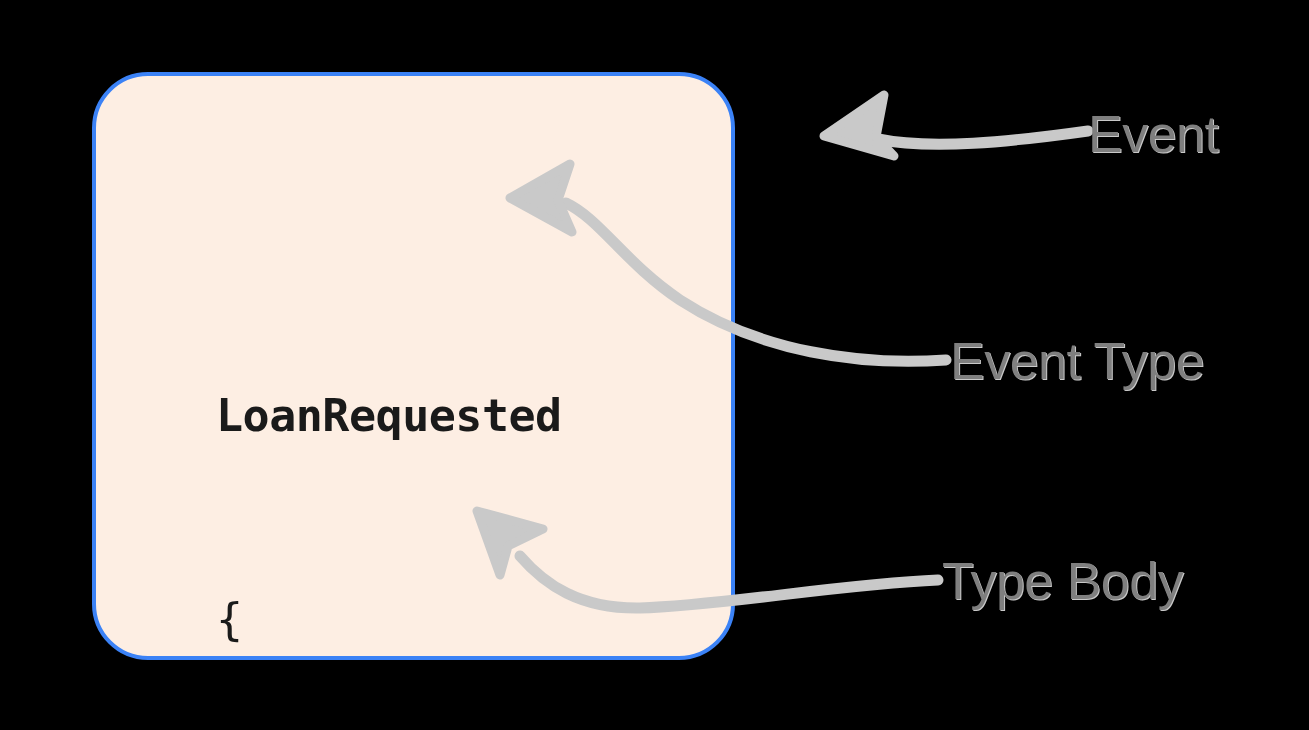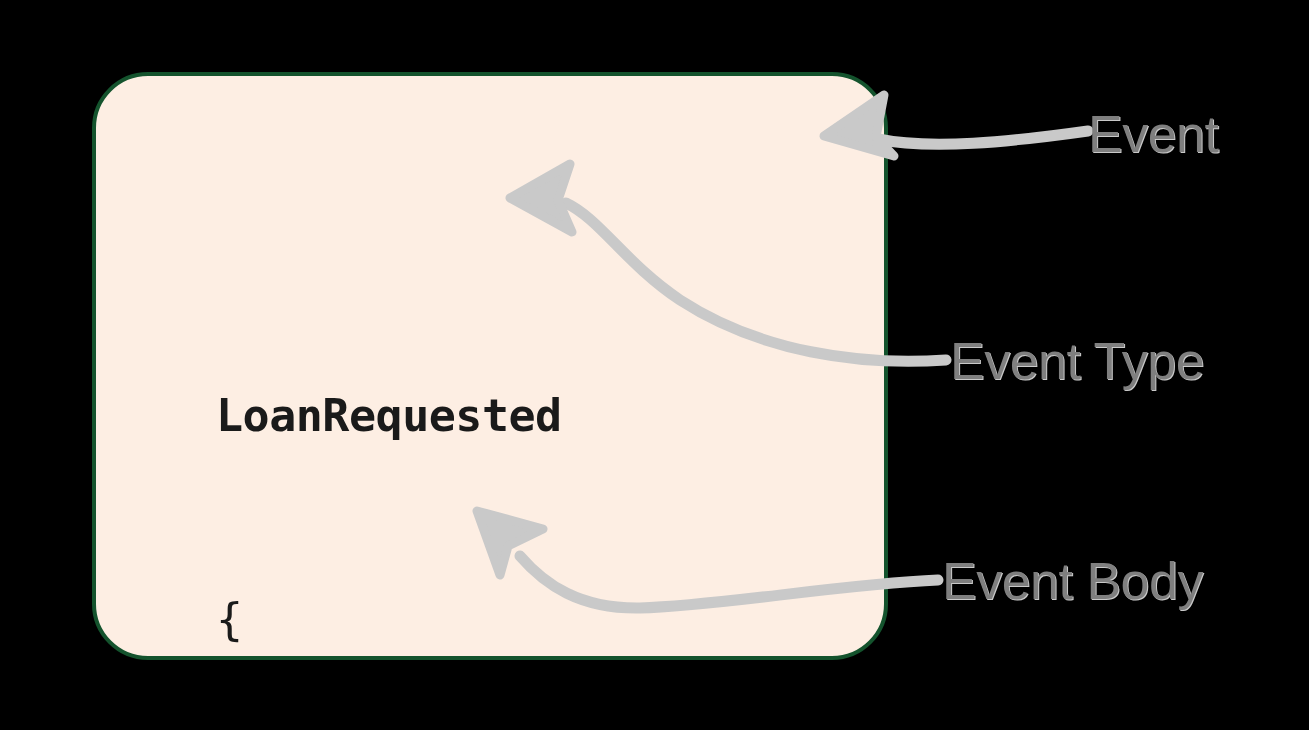--- a/index.html
+++ b/index.html
@@ -24,24 +24,24 @@
     left: 0;
     top: 0;
     width: 1309px;
     height: 730px;
   }
   
   .event-card {
     position: absolute;
     left: 92px;
     top: 72px;
-    width: 796px;
+    width: 643px;
     height: 588px;
     background: #FDEEE3;
-    border: 4px solid #14532d;
+    border: 4px solid #3b82f6;
     border-radius: 56px;
     box-sizing: border-box;
   }
   .code-block {
     position: absolute;
     left: 120px;
     top: 170px;
     width: 700px;
     font-family: "DejaVu Sans Mono", "Liberation Mono", monospace;
     font-size: 45px;
@@ -102,15 +102,15 @@
     </g>
 
     <g>
       <path d="M 938 580 C 840 584 720 606 640 608 C 580 609 545 585 520 556" fill="none" stroke="#C9C9C9" stroke-width="11" stroke-linecap="round"></path>
       <path d="M 477 511 L 543 529 L 508 546 L 500 575 Z" fill="#C9C9C9" stroke="#C9C9C9" stroke-width="9" stroke-linejoin="round"></path>
     </g>
   </svg>
 
   <div class="annotation-label" id="label-event-type">Event Type</div>
   <div class="annotation-label" id="label-event">Event</div>
-  <div class="annotation-label" id="label-event-body">Event Body</div>
+  <div class="annotation-label" id="label-event-body">Type Body</div>
 
 </div>
 
 </body></html>

